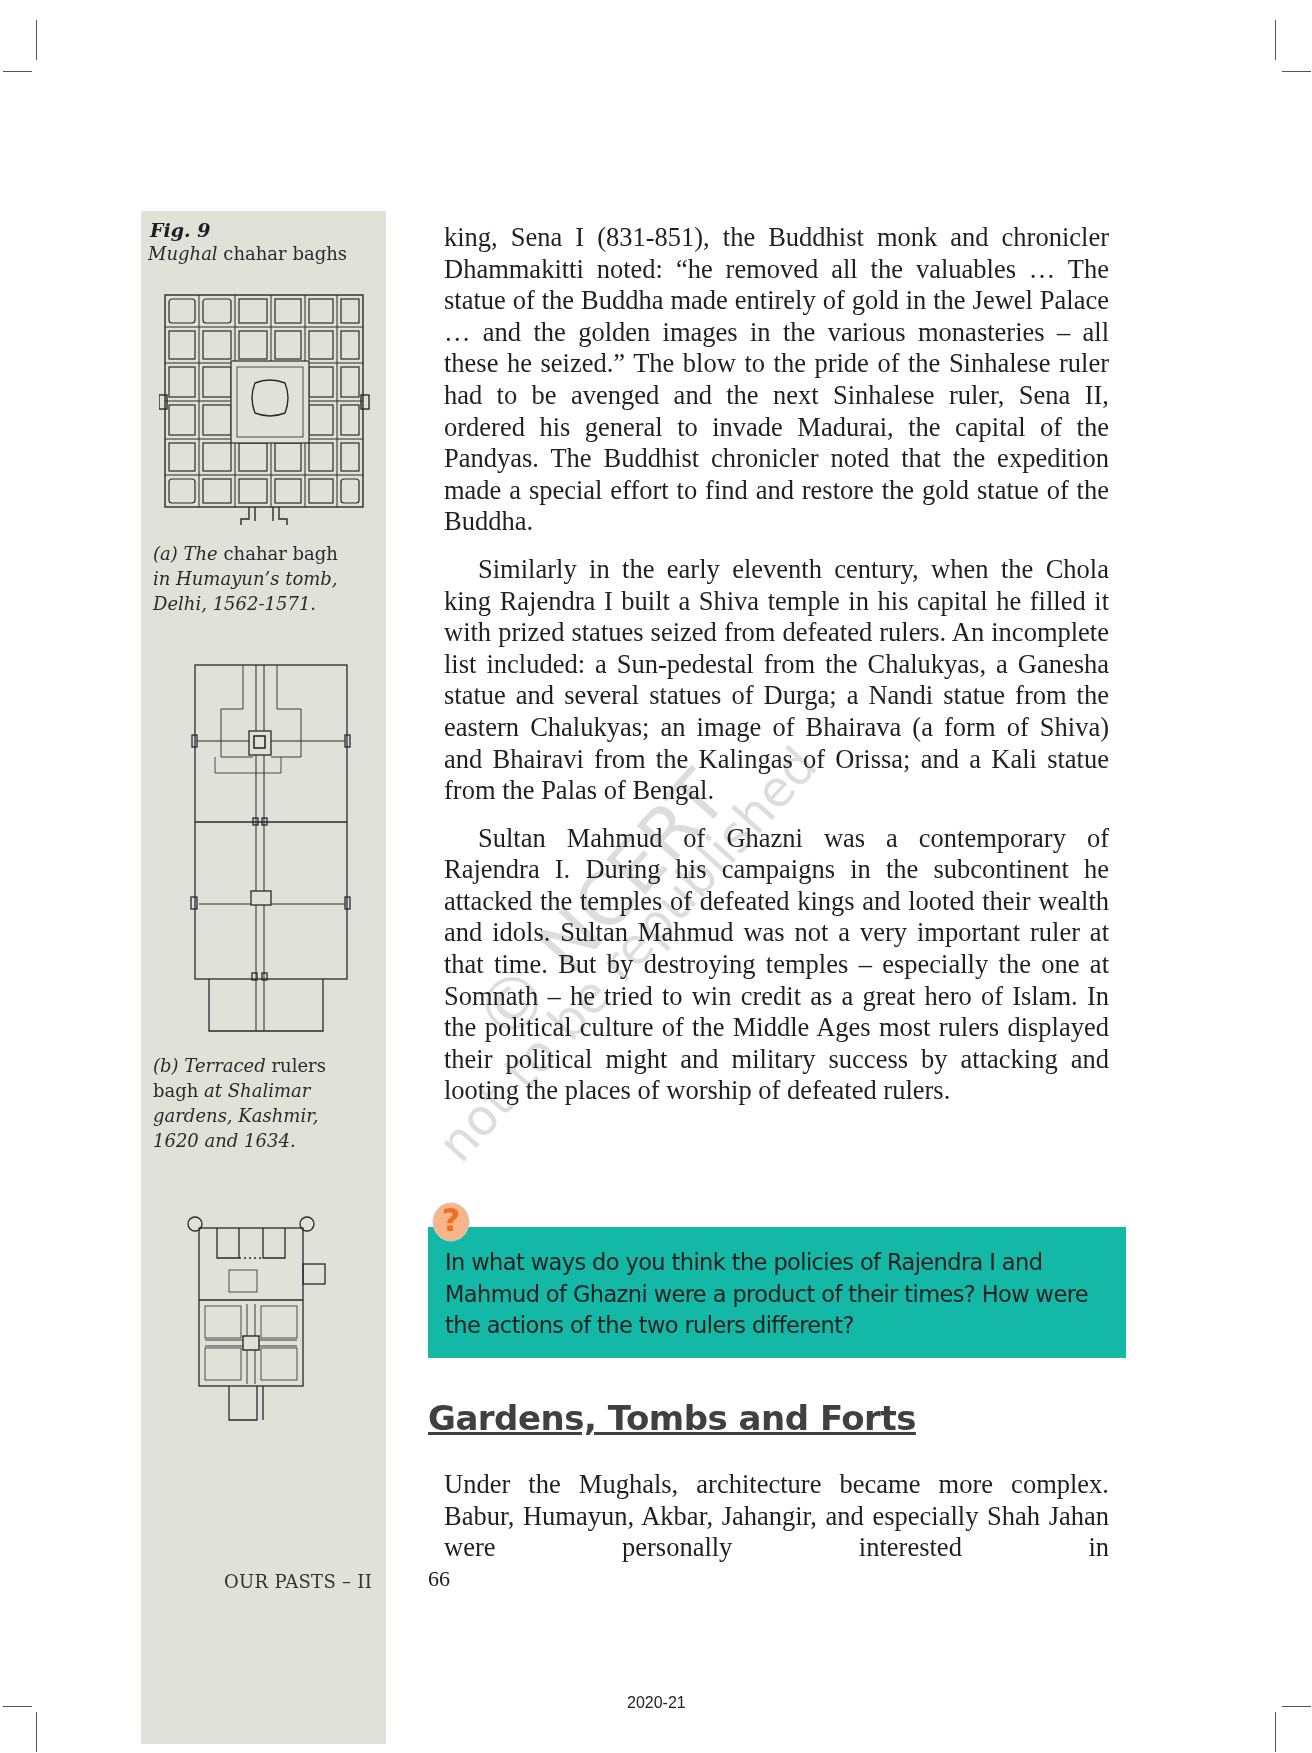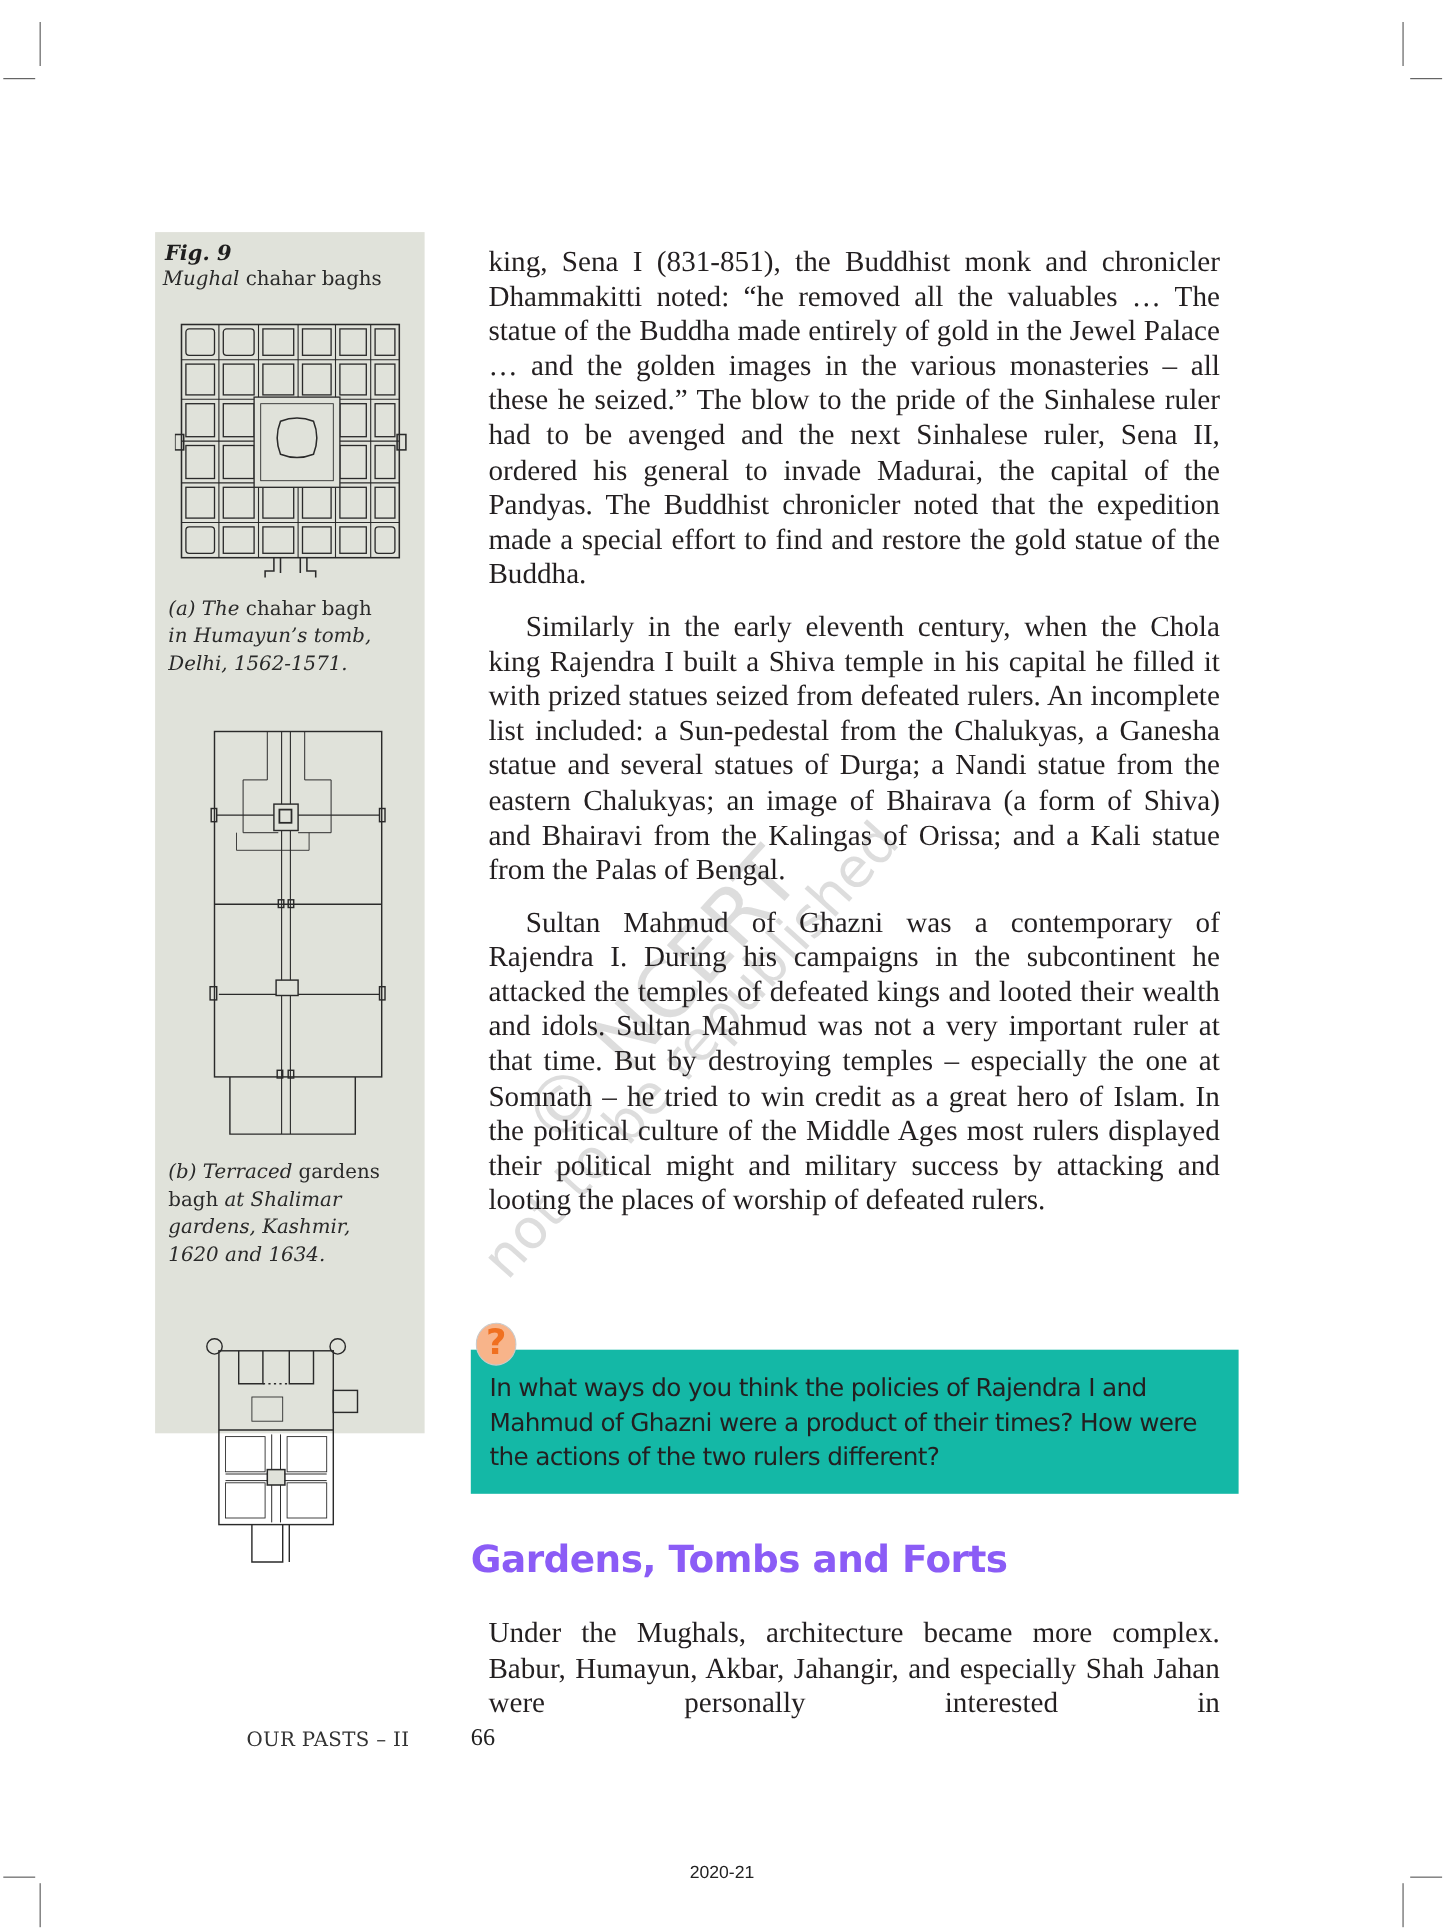--- a/index.html
+++ b/index.html
@@ -2,21 +2,21 @@
 <html><head>
 <meta charset="utf-8">
 <style>
   html, body { margin:0; padding:0; }
   body {
     width:1312px; height:1753px; position:relative; background:#ffffff; overflow:hidden;
     font-family:"DejaVu Serif", serif; color:#231f20;
   }
   .crop { position:absolute; background:#555; }
   .sidebar {
-    position:absolute; left:141px; top:211px; width:245px; height:1092px;
+    position:absolute; left:141px; top:211px; width:245px; height:1533px;
     background:#e0e2da;
   }
   .fig-label { position:absolute; left:9px; top:8px; font-family:"DejaVu Serif", serif; font-weight:bold; font-style:italic; font-size:19px; color:#1e1e1e; }
   .fig-title { position:absolute; left:7px; top:32px; font-size:18px; color:#2a2a2a; white-space:nowrap; }
   .fig-title i { font-style:italic; }
   .caption { position:absolute; left:12px; font-size:18px; line-height:25px; color:#2a2a2a; width:225px; }
   .caption i { font-style:italic; }
   svg.plan { position:absolute; }
   .main { position:absolute; left:428px; top:206px; width:697px; }
   .para {
@@ -29,21 +29,21 @@
   .qbox {
     position:absolute; left:428px; top:1227px; width:698px; height:131px; background:#14b8a6;
   }
   .qtext {
     position:absolute; left:17px; top:20px; width:670px;
     font-family:"DejaVu Sans", sans-serif; font-size:22.5px; line-height:31.5px; color:#231f20;
     letter-spacing:-0.6px;
   }
   .heading {
     position:absolute; left:428px; top:1398px; font-family:"DejaVu Sans", sans-serif; font-weight:bold;
-    font-size:34px; color:#8b5cf6; letter-spacing:-0.5px; white-space:nowrap;
+    font-size:34px; color:#404040; letter-spacing:-0.5px; white-space:nowrap;text-decoration:underline;
   }
   .main2 { position:absolute; left:428px; top:1453px; width:697px; }
   .footer-left { position:absolute; left:224px; top:1571px; font-family:"DejaVu Serif", serif; font-size:18px; color:#333; letter-spacing:0.3px; }
   .footer-page { position:absolute; left:428px; top:1566px; font-family:"Liberation Serif", serif; font-size:22px; color:#222; }
   .year { position:absolute; left:627px; top:1694px; font-family:"Liberation Sans", sans-serif; font-size:16px; color:#222; }
   .watermark {
     position:absolute; font-family:"DejaVu Sans", sans-serif; color:rgba(150,150,150,0.32);
     transform-origin:left bottom; transform:rotate(-48deg); white-space:nowrap; pointer-events:none;
   }
 </style>
@@ -131,21 +131,21 @@
       <rect x="81" y="157" width="5" height="7"></rect>
     <rect x="70" y="230" width="20" height="14" fill="#e0e2da"></rect>
     <path d="M18 243H70M90 243H164" stroke-width="1.2"></path>
     <rect x="10" y="236" width="6" height="12"></rect>
     <rect x="164" y="236" width="5" height="12"></rect>
     <rect x="71" y="312" width="5" height="7"></rect>
       <rect x="81" y="312" width="5" height="7"></rect>
     <path d="M28 318V370H142V318"></path>
   </svg>
   <div class="caption" style="top:842px;">
-    <i>(b) Terraced</i><span> gardens</span><br>
+    <i>(b) Terraced</i><span> rulers</span><br>
     <span>bagh</span><i> at Shalimar</i><br>
     <i>gardens, Kashmir,</i><br>
     <i>1620 and 1634.</i>
   </div>
 
   <svg class="plan" style="left:40px;top:1003px;" width="150" height="210" viewBox="0 0 150 210" fill="none" stroke="#2a2a2a" stroke-width="1.3">
     <circle cx="14" cy="10" r="7"></circle>
     <circle cx="126" cy="10" r="7"></circle>
     <rect x="18" y="14" width="104" height="158"></rect>
     <path d="M36 14V44H58V14 M82 14V44H104V14"></path>

